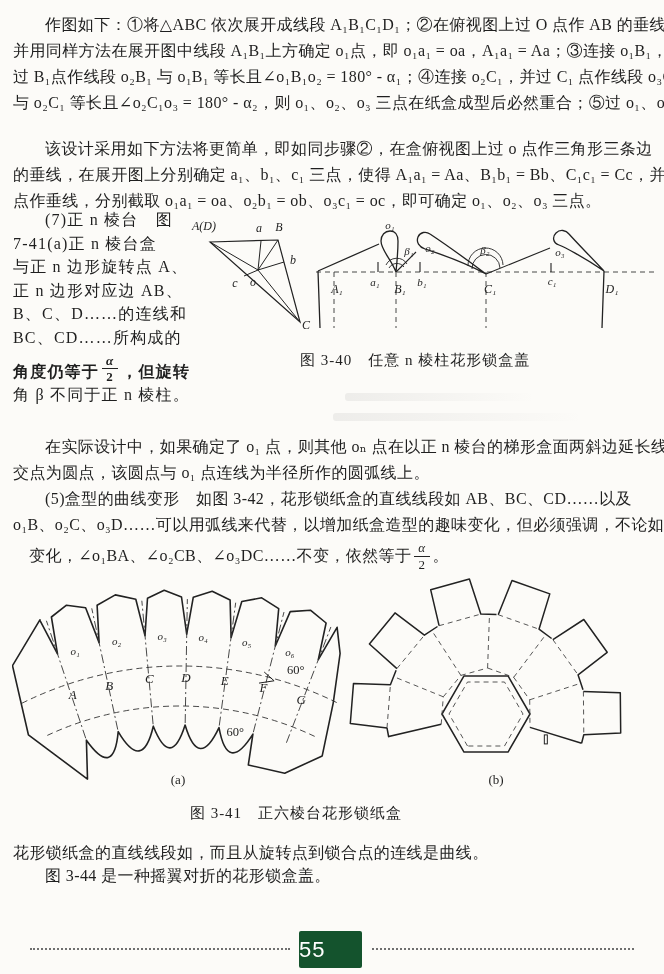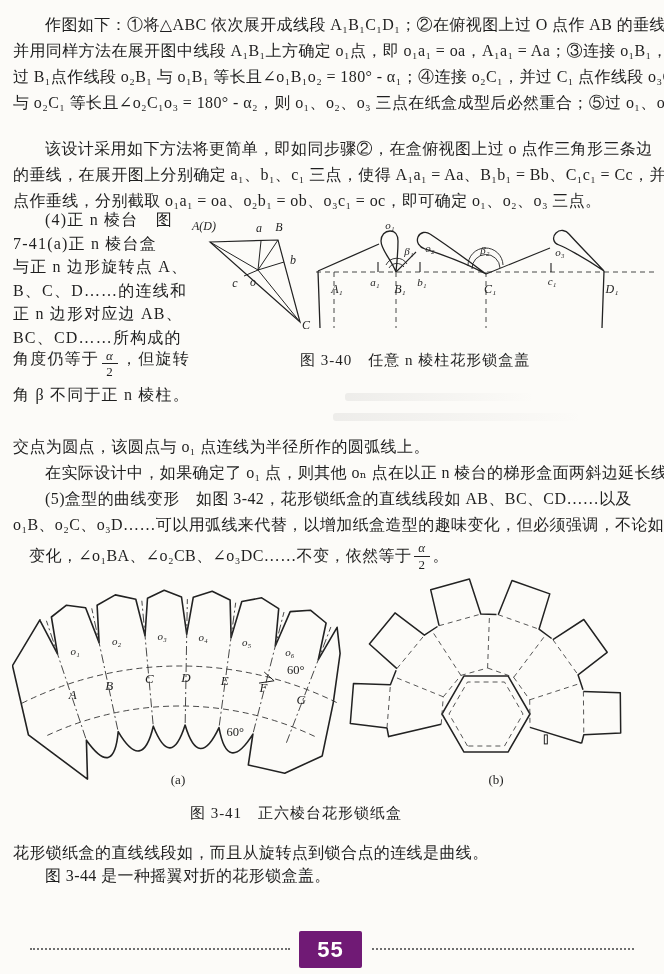--- a/index.html
+++ b/index.html
@@ -4,59 +4,59 @@
 <style>
   html,body{margin:0;padding:0;}
   body{width:664px;height:974px;background:#ffffff;font-family:"Liberation Serif","DejaVu Serif",serif;}
   .page{position:relative;width:664px;height:974px;background:#fcfbf8;overflow:hidden;color:#1f1f1f;}
   .para{position:absolute;left:13px;width:641px;font-size:16px;letter-spacing:.4px;}
   .tline{height:26px;line-height:26px;white-space:nowrap;}
   .tline.small{height:23px;line-height:23px;}
   .indent{padding-left:32px;}
   .col{position:absolute;left:13px;top:208px;width:182px;font-size:16px;}
   .col .tline{height:23.5px;line-height:23.5px;letter-spacing:1.2px;}
-  .fracline{display:flex;align-items:flex-start;height:34px;letter-spacing:1.2px;}
+  .fracline{display:flex;align-items:flex-end;height:34px;letter-spacing:1.2px;font-weight:bold;}
   .fracline2{display:flex;align-items:center;height:36px;letter-spacing:.4px;margin-left:16px;}
   .frac{display:inline-block;text-align:center;line-height:1.02;font-size:13px;margin:0 3px;font-style:italic;}
   .frac .num{display:block;border-bottom:1px solid #222;padding:0 4px 1px;}
   .frac .den{display:block;padding-top:1px;font-style:normal;}
   .caption{position:absolute;font-size:15px;letter-spacing:1px;}
   .caption.center{left:0;width:592px;text-align:center;}
   svg{position:absolute;overflow:hidden;}
   svg text{font-family:"Liberation Serif","DejaVu Serif",serif;fill:#1e1e1e;}
   .smudge{position:absolute;background:linear-gradient(90deg,rgba(110,110,110,.10),rgba(110,110,110,.03) 70%,rgba(110,110,110,0));border-radius:3px;}
   .footer-dots{position:absolute;top:948px;border-top:2px dotted #6f6f6f;height:0;}
-  .page-badge{position:absolute;left:299px;top:931px;width:63px;height:37px;background:#701a75;border-radius:2px;
-    display:flex;align-items:center;justify-content:center;color:#ffffff;
-    font-family:"Liberation Sans","DejaVu Sans",sans-serif;font-size:22px;font-weight:bold;letter-spacing:1px;}
+  .page-badge{position:absolute;left:299px;top:931px;width:63px;height:37px;background:#14532d;border-radius:2px;
+    display:flex;align-items:center;color:#ffffff;
+    font-family:"Liberation Sans","DejaVu Sans",sans-serif;font-size:22px;font-weight:normal;letter-spacing:1px;}
 </style>
 </head>
 <body>
 
 <div class="page">
 
   <div class="para" style="top:12px">
     <div class="tline indent">作图如下：①将△ABC 依次展开成线段 A₁B₁C₁D₁；②在俯视图上过 O 点作 AB 的垂线，</div>
     <div class="tline">并用同样方法在展开图中线段 A₁B₁上方确定 o₁点，即 o₁a₁ = oa，A₁a₁ = Aa；③连接 o₁B₁，并</div>
     <div class="tline">过 B₁点作线段 o₂B₁ 与 o₁B₁ 等长且∠o₁B₁o₂ = 180° - α₁；④连接 o₂C₁，并过 C₁ 点作线段 o₃C₁</div>
     <div class="tline">与 o₂C₁ 等长且∠o₂C₁o₃ = 180° - α₂，则 o₁、o₂、o₃ 三点在纸盒成型后必然重合；⑤过 o₁、o₂、o₃</div>
   </div>
 
   <div class="para" style="top:136px">
     <div class="tline indent">该设计采用如下方法将更简单，即如同步骤②，在盒俯视图上过 o 点作三角形三条边</div>
     <div class="tline">的垂线，在展开图上分别确定 a₁、b₁、c₁ 三点，使得 A₁a₁ = Aa、B₁b₁ = Bb、C₁c₁ = Cc，并过这三</div>
     <div class="tline">点作垂线，分别截取 o₁a₁ = oa、o₂b₁ = ob、o₃c₁ = oc，即可确定 o₁、o₂、o₃ 三点。</div>
   </div>
 
   <div class="col">
-    <div class="tline indent">(4)正 n 棱台　图</div>
+    <div class="tline indent">(7)正 n 棱台　图</div>
     <div class="tline">7-41(a)正 n 棱台盒</div>
     <div class="tline">与正 n 边形旋转点 A、</div>
+    <div class="tline">正 n 边形对应边 AB、</div>
     <div class="tline">B、C、D……的连线和</div>
-    <div class="tline">正 n 边形对应边 AB、</div>
     <div class="tline">BC、CD……所构成的</div>
     <div class="fracline">
       <span>角度仍等于</span>
       <span class="frac">
         <span class="num">α</span>
         <span class="den">2</span>
       </span>
       <span>，但旋转</span>
     </div>
     <div class="tline">角 β 不同于正 n 棱柱。</div>
@@ -99,22 +99,22 @@
     <text x="180" y="79" font-size="12" font-style="italic" text-anchor="middle">C₁</text>
     <text x="302" y="79" font-size="12" font-style="italic" text-anchor="middle">D₁</text>
   </svg>
 
   <div class="caption" style="left:300px;top:351px">图 3-40　任意 n 棱柱花形锁盒盖</div>
 
   <div class="smudge" style="left:345px;top:393px;width:190px;height:8px"></div>
   <div class="smudge" style="left:333px;top:413px;width:250px;height:8px"></div>
 
   <div class="para" style="top:434px">
+    <div class="tline indent">在实际设计中，如果确定了 o₁ 点，则其他 oₙ 点在以正 n 棱台的梯形盒面两斜边延长线</div>
     <div class="tline">交点为圆点，该圆点与 o₁ 点连线为半径所作的圆弧线上。</div>
-    <div class="tline indent">在实际设计中，如果确定了 o₁ 点，则其他 oₙ 点在以正 n 棱台的梯形盒面两斜边延长线</div>
   </div>
 
   <div class="para" style="top:486px">
     <div class="tline indent">(5)盒型的曲线变形　如图 3-42，花形锁纸盒的直线线段如 AB、BC、CD……以及</div>
     <div class="tline">o₁B、o₂C、o₃D……可以用弧线来代替，以增加纸盒造型的趣味变化，但必须强调，不论如何</div>
     <div class="fracline2">
       <span>变化，∠o₁BA、∠o₂CB、∠o₃DC……不变，依然等于</span>
       <span class="frac">
         <span class="num">α</span>
         <span class="den">2</span>

